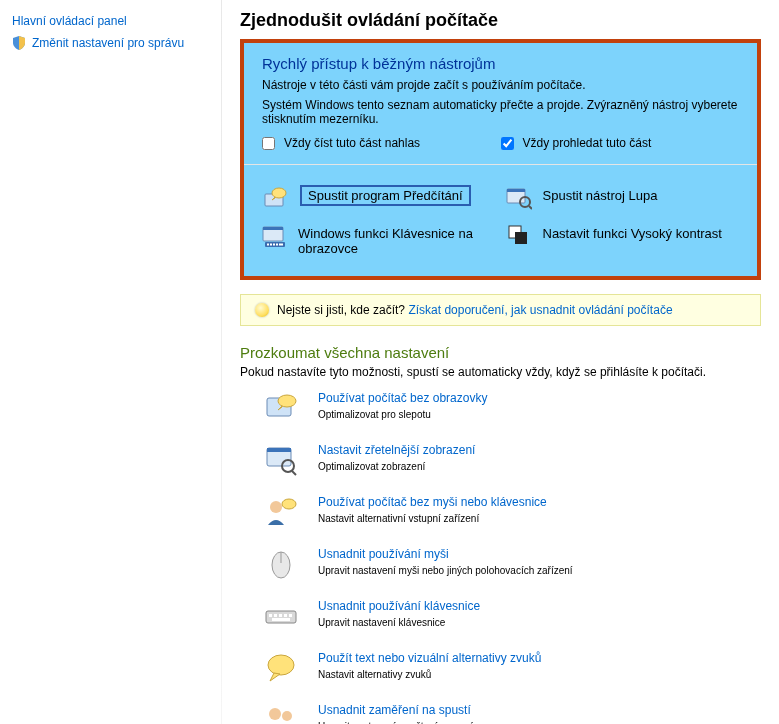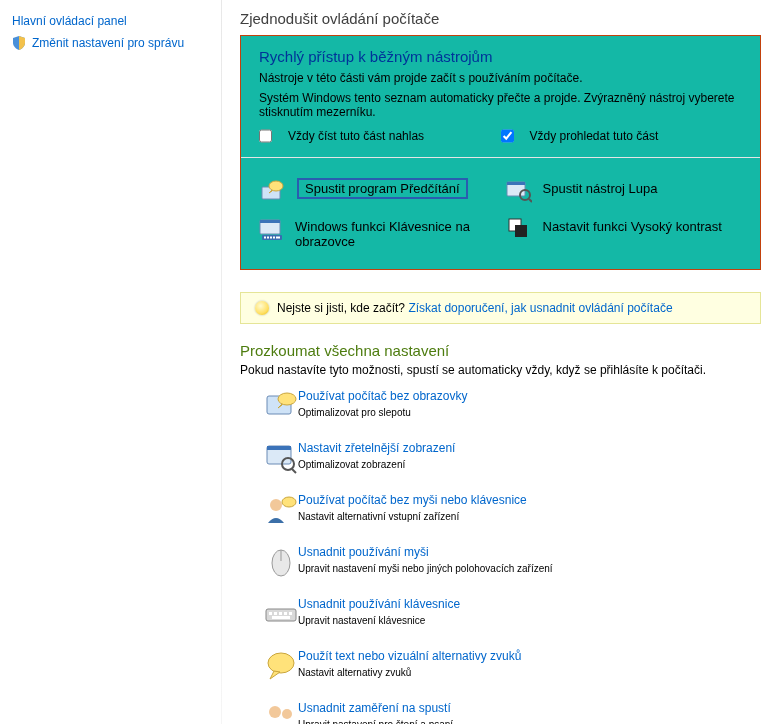--- a/index.html
+++ b/index.html
@@ -2,39 +2,39 @@
 <html><head>
 <meta charset="utf-8">
 <style>
 html,body{margin:0;padding:0;font-family:"Segoe UI",Tahoma,sans-serif;font-size:12px;background:#fff;color:#000}
 a{color:#0066cc;text-decoration:none;cursor:pointer}
 .container{display:flex;width:779px;height:724px}
 .sidebar{width:210px;padding:10px 0 14px 12px;position:relative}
 .sidebar::after{content:"";position:absolute;right:0;top:0;bottom:0;width:1px;background:linear-gradient(to bottom,#e8e8e8 0%,#f5f5f5 100%)}
 .sidebar-item{padding:4px 0;font-size:12px;display:flex;align-items:center;gap:6px}
 .main{flex:1;padding:10px 18px 0 18px;overflow:hidden}
-h1.page-title{font-size:15px;font-weight:400;color:#404040;margin:0 0 8px 0}
-.panel{border:1px solid #c2410c;background:#14b8a6}
+h1.page-title{font-size:18px;font-weight:700;color:#000000;margin:0 0 8px 0}
+.panel{border:4px solid #c2410c;background:#7dd3fc}
 .panel-pad{padding:12px 18px 14px 18px}
 .sub-title{font-size:15px;color:#003399;margin:0 0 6px 0}
 .body-text{font-size:12px;color:#000;margin:0 0 6px 0}
 .checkbox-row{display:flex;margin-top:10px}
-.checkbox-row .cb{display:flex;gap:16px;flex:1}
+.checkbox-row .cb{display:flex;align-items:center;gap:9px;flex:1}
 .checkbox-row input{margin:0}
 .divider{height:1px;background:#e5e5e5}
 .tools-grid{display:flex;flex-wrap:wrap;padding:14px 14px}
 .tool{width:50%;box-sizing:border-box;display:flex;align-items:flex-start;gap:10px;padding:6px 4px}
 .tool-icon{width:28px;height:26px;display:flex;align-items:center;justify-content:center}
 .tool-label{font-size:13px;padding-top:3px}
 .tool.highlighted .tool-label{border:2px solid #2a5db0;padding:1px 6px}
-.tip-bar{background:#ffffe1;border:1px solid #e5e597;padding:8px 14px;margin-top:22px;display:flex;align-items:center;gap:8px;font-size:12px}
+.tip-bar{background:#ffffe1;border:1px solid #e5e597;padding:8px 14px;margin-top:14px;display:flex;align-items:center;gap:8px;font-size:12px}
 .section-title{font-size:15px;color:#4d7c0f;margin:18px 0 4px 0}
 .section-desc{font-size:12px;margin:0 0 12px 0}
 .explore-list{padding-left:24px}
-.explore-item{display:flex;gap:0;margin-bottom:18px}
+.explore-item{display:flex;gap:20px;margin-bottom:18px}
 .explore-icon{width:34px;height:34px;display:flex;align-items:center;justify-content:center}
 .explore-text .link{color:#0066cc;font-size:12px;display:block;margin-bottom:2px}
 .explore-text .desc{font-size:10px;color:#000}
 
 .ico{display:inline-block}
 .ico-shield{width:14px;height:14px}
 .ico-bulb{width:14px;height:14px;border-radius:50%;background:radial-gradient(circle at 40% 35%, #fffbcf 0%, #ffe066 60%, #e6b800 100%);box-shadow:0 0 2px rgba(0,0,0,0.3)}
 </style>
 </head>
 <body>

